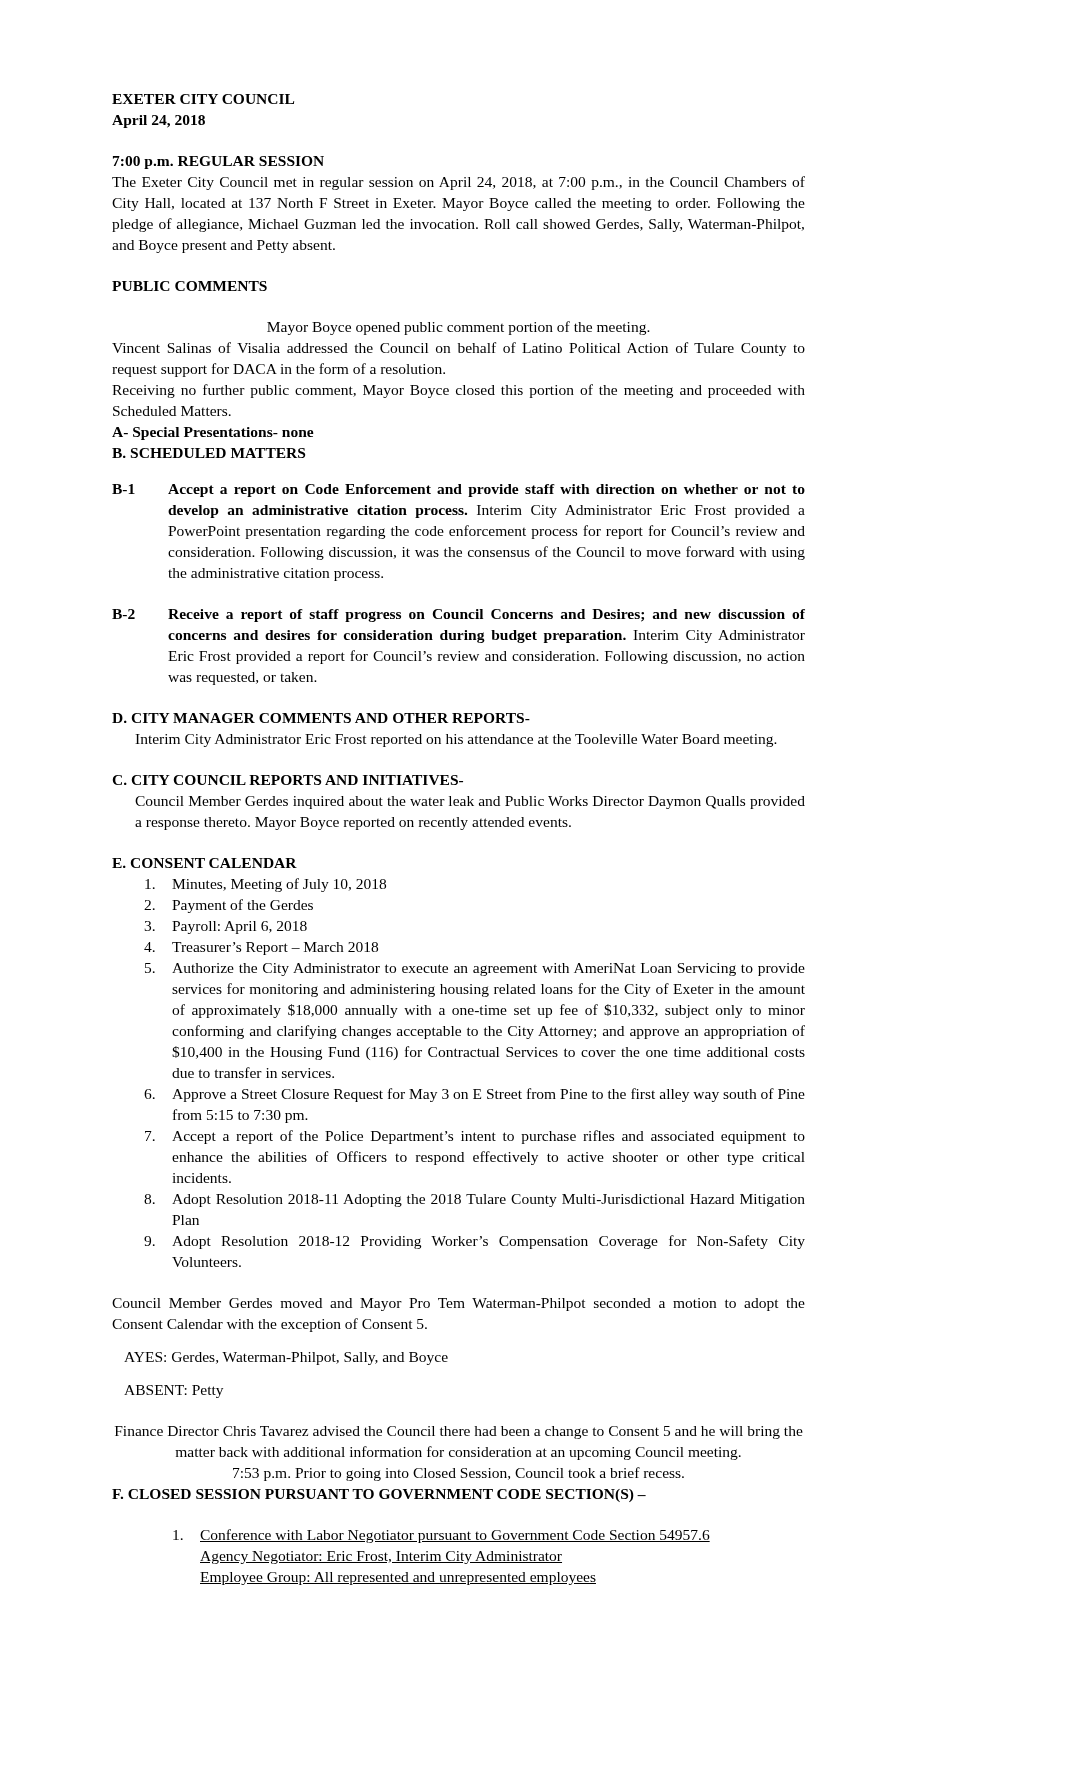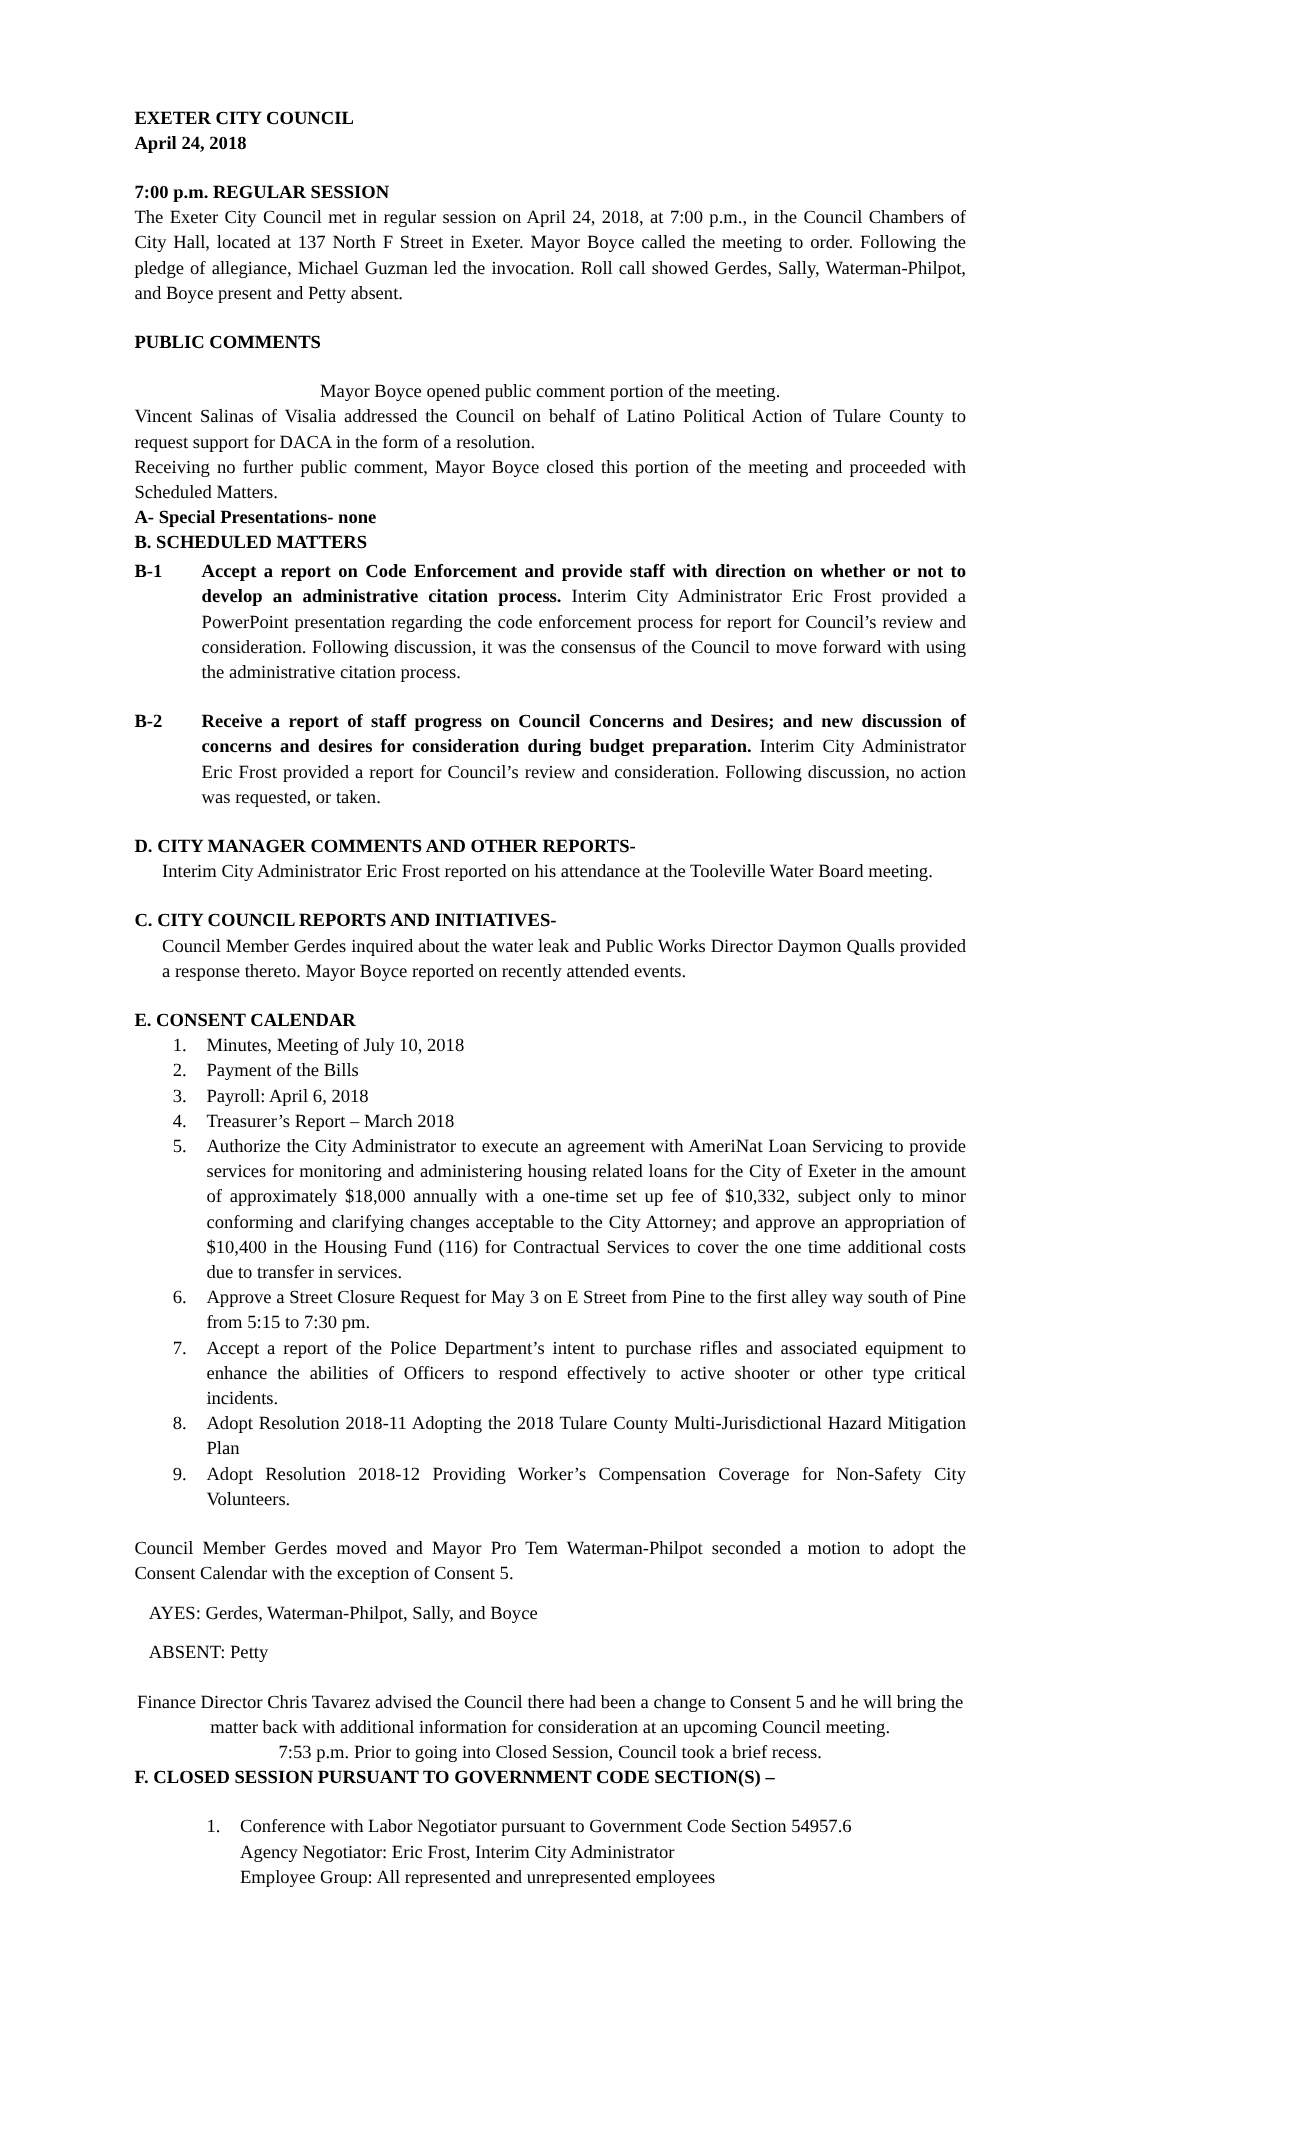--- a/index.html
+++ b/index.html
@@ -28,21 +28,21 @@
     margin: 0;
   }
   .para {
     margin: 0;
     text-align: justify;
   }
   .para.no-justify { text-align: center; }
   
   .sched-item {
     display: flex;
-    margin: 3px 0 20px 0;
+    margin: 15px 0 20px 0;
   }
   .sched-item .item-num {
     flex: 0 0 56px;
     font-weight: bold;
   }
   .sched-item .item-body {
     flex: 1;
     text-align: justify;
   }
   
@@ -64,21 +64,21 @@
     text-align: justify;
   }
   
   .closed-list { margin: 20px 0 0 0; }
   .closed-row { display: flex; }
   .closed-row .num {
     flex: 0 0 28px;
     margin-left: 60px;
   }
   .closed-row .txt { flex: 1; }
-  .closed-row .txt div { margin: 0; }
+  .closed-row .txt div { margin: 0; text-decoration: underline; }
   .vote-block p { margin: 12px; }
 </style>
 </head>
 <body>
 
 <div class="page">
 
   <div class="title-block">
     <div class="heading">EXETER CITY COUNCIL</div>
     <div class="heading">April 24, 2018</div>
@@ -122,21 +122,21 @@
 
   <div class="block">
     <p class="heading">E.  CONSENT CALENDAR</p>
     <div class="consent-list">
       <div class="consent-row">
         <span class="num">1.</span>
         <span class="txt">Minutes, Meeting of July 10, 2018</span>
       </div>
       <div class="consent-row">
         <span class="num">2.</span>
-        <span class="txt">Payment of the Bills</span>
+        <span class="txt">Payment of the Gerdes</span>
       </div>
       <div class="consent-row">
         <span class="num">3.</span>
         <span class="txt">Payroll:  April 6, 2018</span>
       </div>
       <div class="consent-row">
         <span class="num">4.</span>
         <span class="txt">Treasurer’s Report – March 2018</span>
       </div>
       <div class="consent-row">

